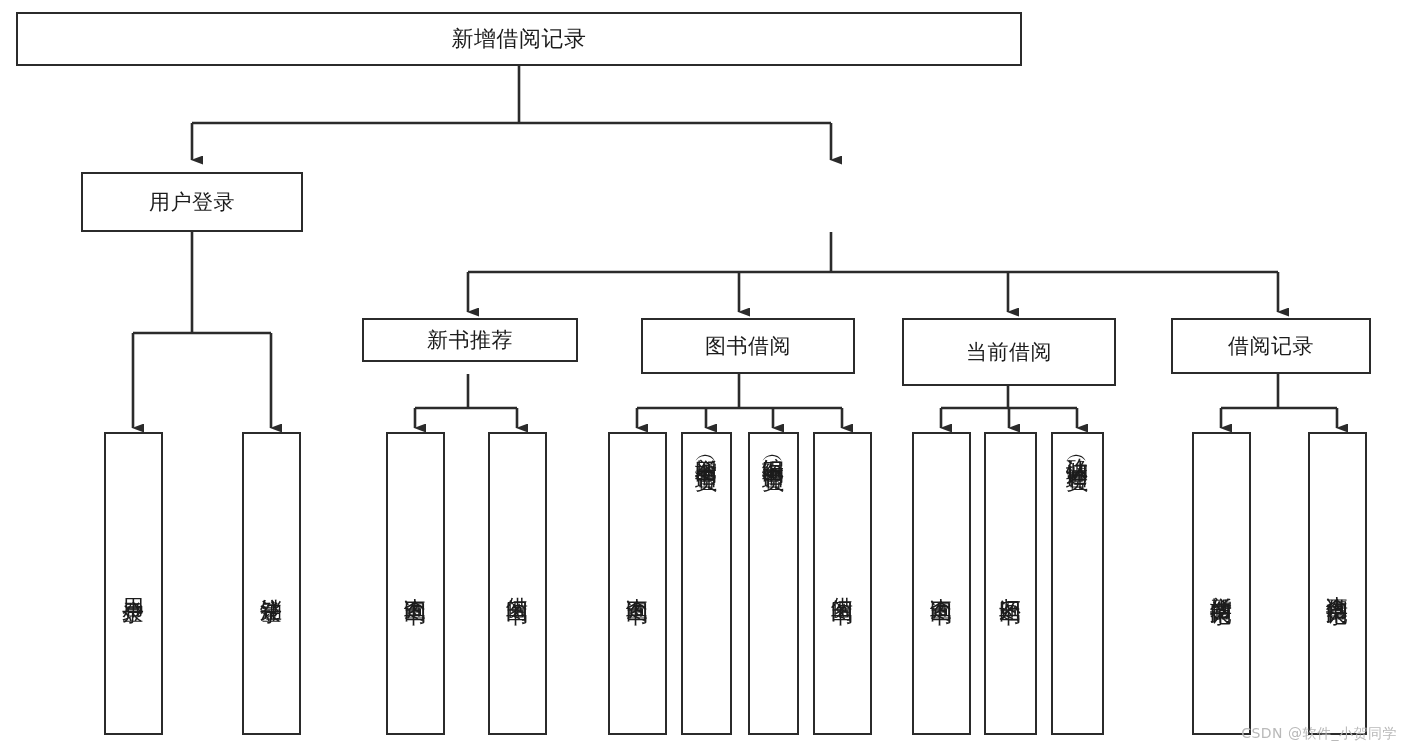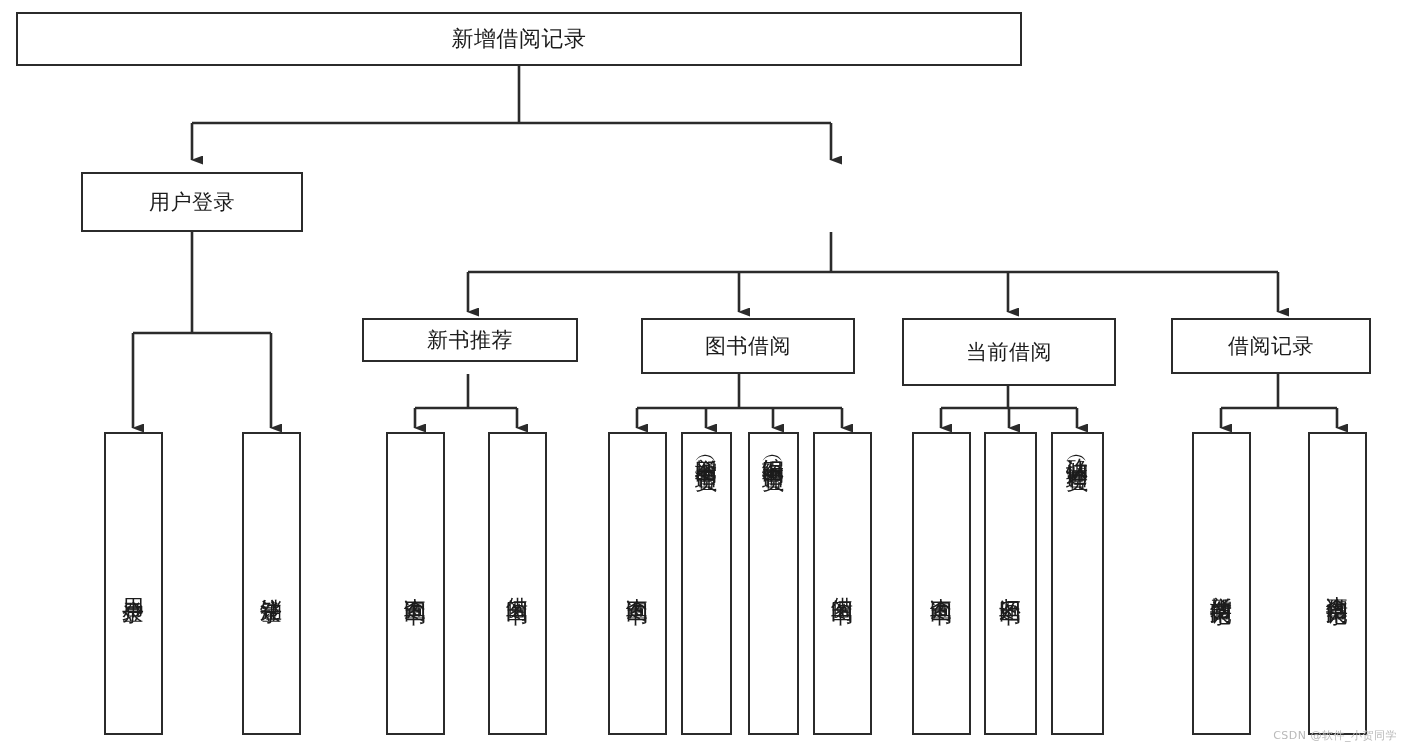--- a/index.html
+++ b/index.html
@@ -66,21 +66,21 @@
   }
   
   .node.vert.centered {
     align-items: center;
     padding-top: 0;
   }
   #watermark {
     position: absolute;
     right: 8px;
     bottom: 4px;
-    font-size: 11px;
+    font-size: 14px;
     color: #b9b9b9;
     letter-spacing: 0.5px;
     white-space: nowrap;
     user-select: none;
   }
 </style>
 </head>
 <body>
 
 <div id="diagram-root">

